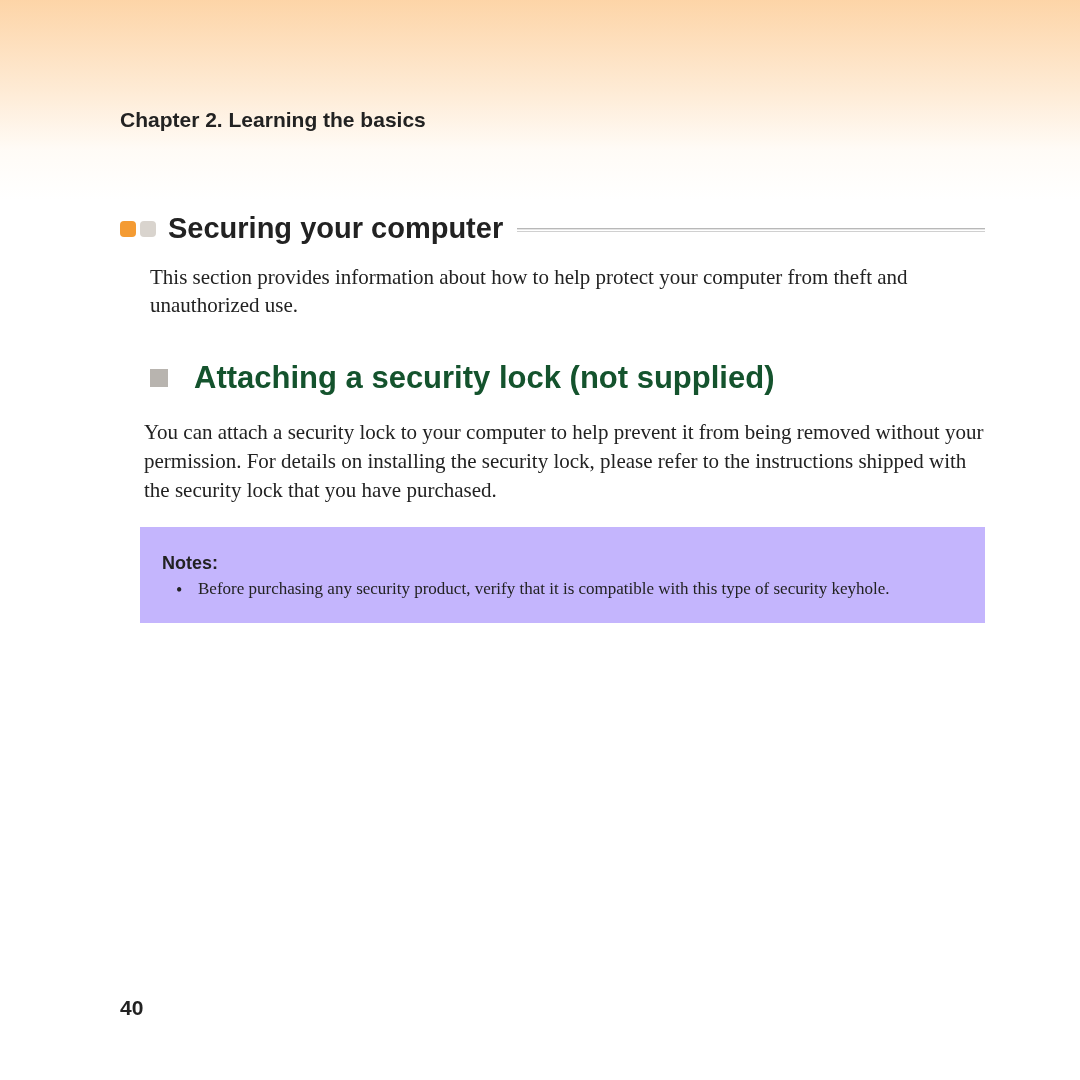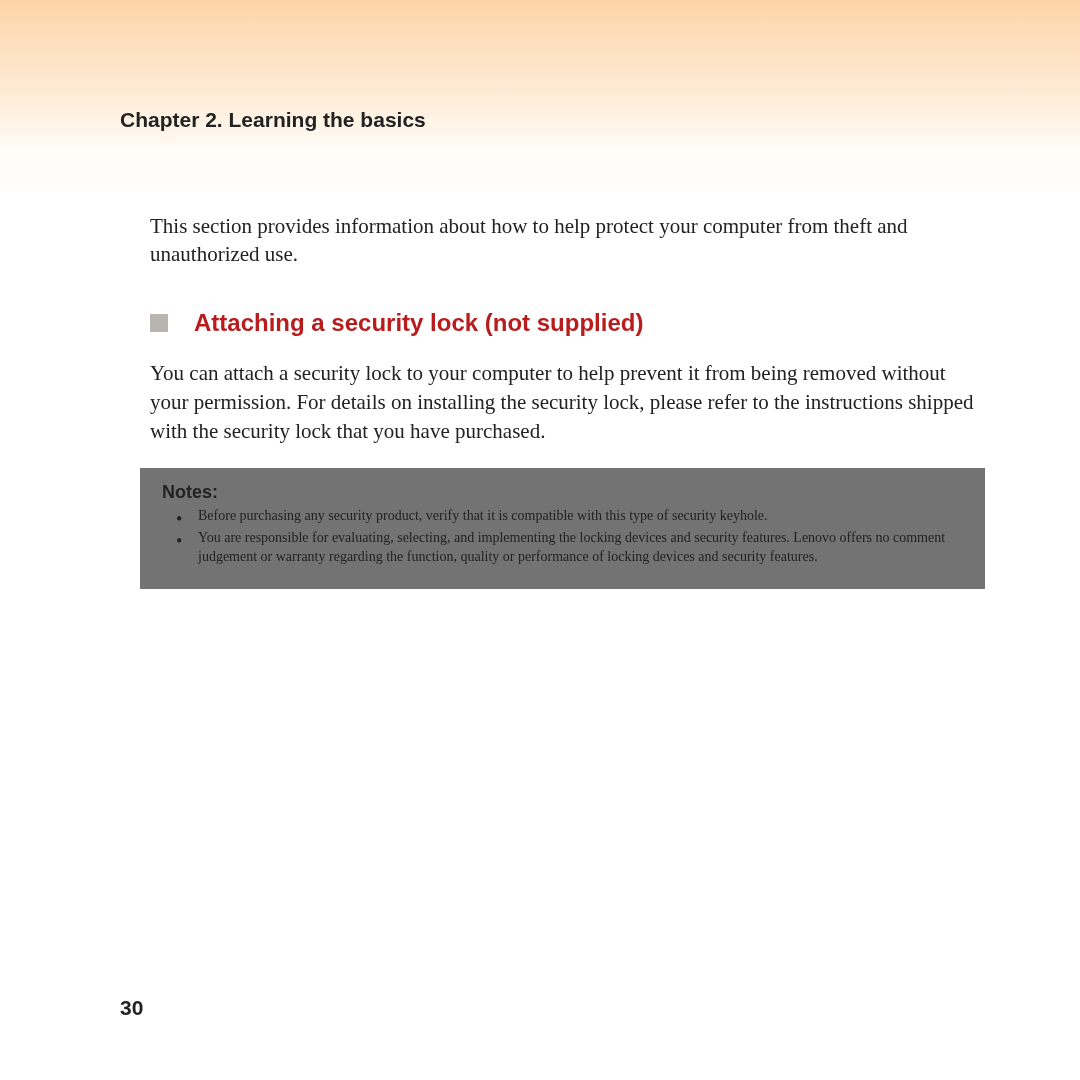--- a/index.html
+++ b/index.html
@@ -101,49 +101,49 @@
   .sub-bullet {
     width: 18px;
     height: 18px;
     background: #b8b4af;
     margin-left: 30px;
     margin-right: 26px;
   }
   .subheading {
     font-family: "Helvetica Neue", Arial, sans-serif;
     font-weight: 700;
-    font-size: 24px;
-    color: #b91c1c;
+    font-size: 31px;
+    color: #14532d;
   }
 
   .body-text {
     font-size: 21px;
     line-height: 1.38;
-    margin: 0 0 22px 30px;
+    margin: 0 0 22px 24px;
     color: #222;
   }
 
   .notes-box {
-    background: #737373;
+    background: #c4b5fd;
     margin: 10px 0 0 20px;
-    padding: 14px 18px 18px 22px;
+    padding: 26px 18px 18px 22px;
     box-sizing: border-box;
   }
   .notes-title {
     font-family: "Helvetica Neue", Arial, sans-serif;
     font-weight: 700;
     font-size: 18px;
     color: #222;
     margin-bottom: 4px;
   }
   .notes-list {
     margin: 0;
     padding: 0 0 0 36px;
     list-style: none;
-    font-size: 14px;
+    font-size: 17px;
     line-height: 1.35;
     color: #222;
   }
   .notes-list li {
     position: relative;
     margin-bottom: 4px;
   }
   .notes-list li::before {
     content: "•";
     position: absolute;
@@ -164,33 +164,40 @@
 </style>
 </head>
 <body>
 
 <div class="top-gradient"></div>
 
 <div class="page">
 
   <div class="chapter-header">Chapter 2. Learning the basics</div>
 
+  <div class="section-heading">
+    <span class="bullet-pair">
+      <span class="bullet-sq bullet-orange"></span>
+      <span class="bullet-sq bullet-gray"></span>
+    </span>
+    <span class="section-title">Securing your computer</span>
+    <span class="section-rule"></span>
+  </div>
 
   <p class="intro-text">This section provides information about how to help protect your computer from theft and unauthorized use.</p>
 
   <div class="subheading-row">
     <span class="sub-bullet"></span>
     <span class="subheading">Attaching a security lock (not supplied)</span>
   </div>
 
   <p class="body-text">You can attach a security lock to your computer to help prevent it from being removed without your permission. For details on installing the security lock, please refer to the instructions shipped with the security lock that you have purchased.</p>
 
 
   <div class="notes-box">
     <div class="notes-title">Notes:</div>
     <ul class="notes-list">
       <li>Before purchasing any security product, verify that it is compatible with this type of security keyhole.</li>
-      <li>You are responsible for evaluating, selecting, and implementing the locking devices and security features. Lenovo offers no comment judgement or warranty regarding the function, quality or performance of locking devices and security features.</li>
     </ul>
   </div>
 
-  <div class="page-number">30</div>
+  <div class="page-number">40</div>
 </div>
 
 </body></html>

